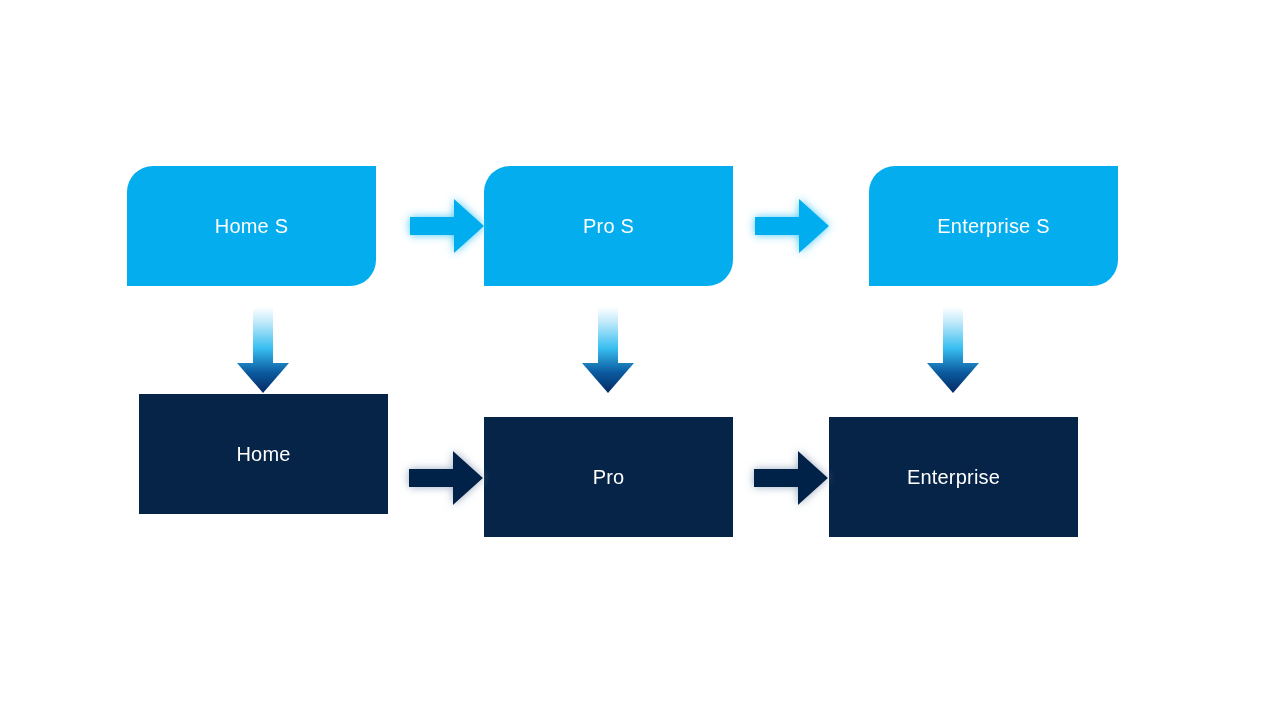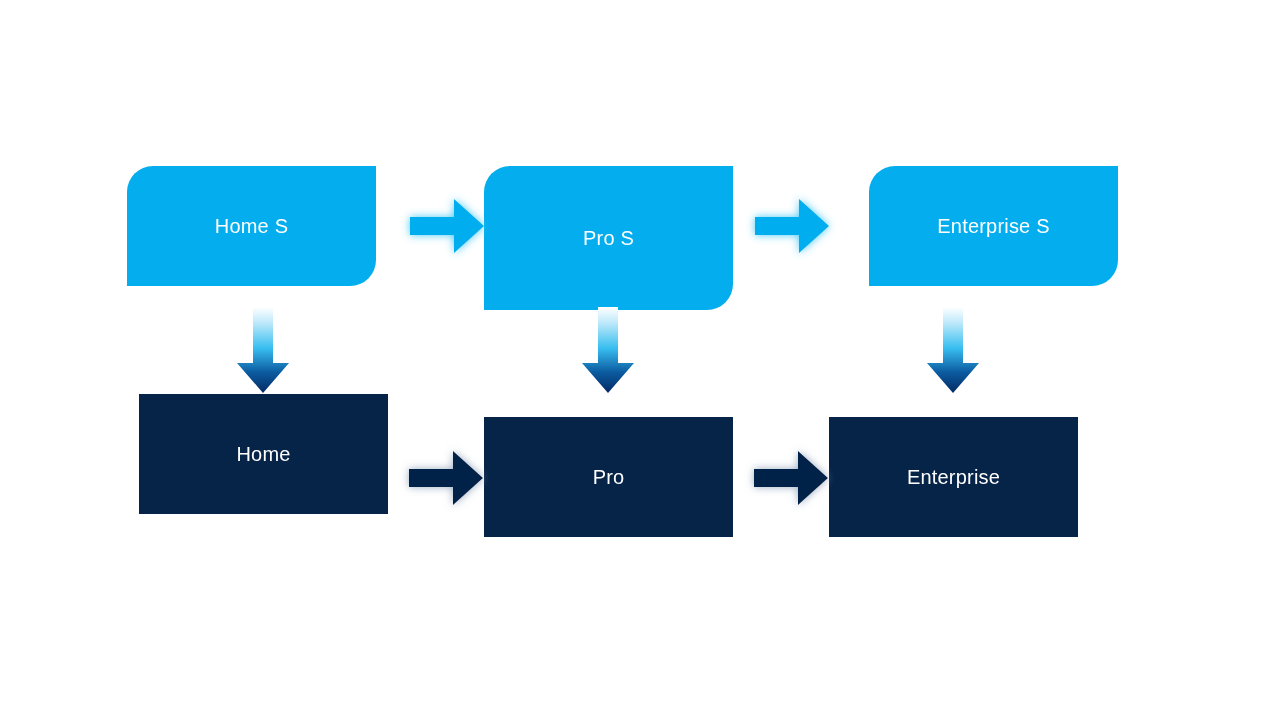--- a/index.html
+++ b/index.html
@@ -69,21 +69,21 @@
 </style>
 </head>
 <body>
 
 <div id="diagram-canvas">
 
   <div class="node-box tier-service" style="left:127px; top:166px; width:249px; height:120px;">
     <span class="node-label">Home S</span>
   </div>
 
-  <div class="node-box tier-service" style="left:484px; top:166px; width:249px; height:144px;">
+  <div class="node-box tier-service" style="left:484px; top:166px; width:249px; height:120px;">
     <span class="node-label">Pro S</span>
   </div>
 
   <div class="node-box tier-service" style="left:829px; top:166px; width:249px; height:120px;margin-left:40px;">
     <span class="node-label">Enterprise S</span>
   </div>
 
   <div class="arrow arrow-right-blue" style="left:404px; top:193px;">
     <svg viewBox="0 0 86 66" xmlns="http://www.w3.org/2000/svg">
       <defs>

